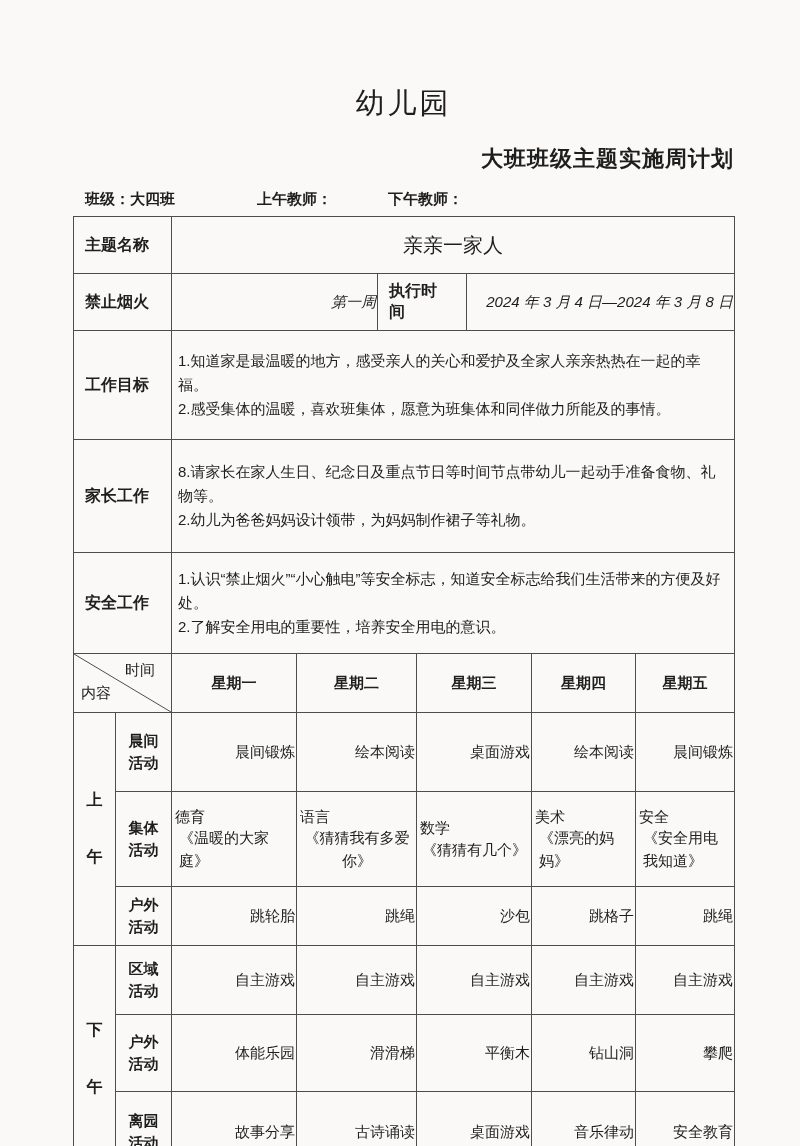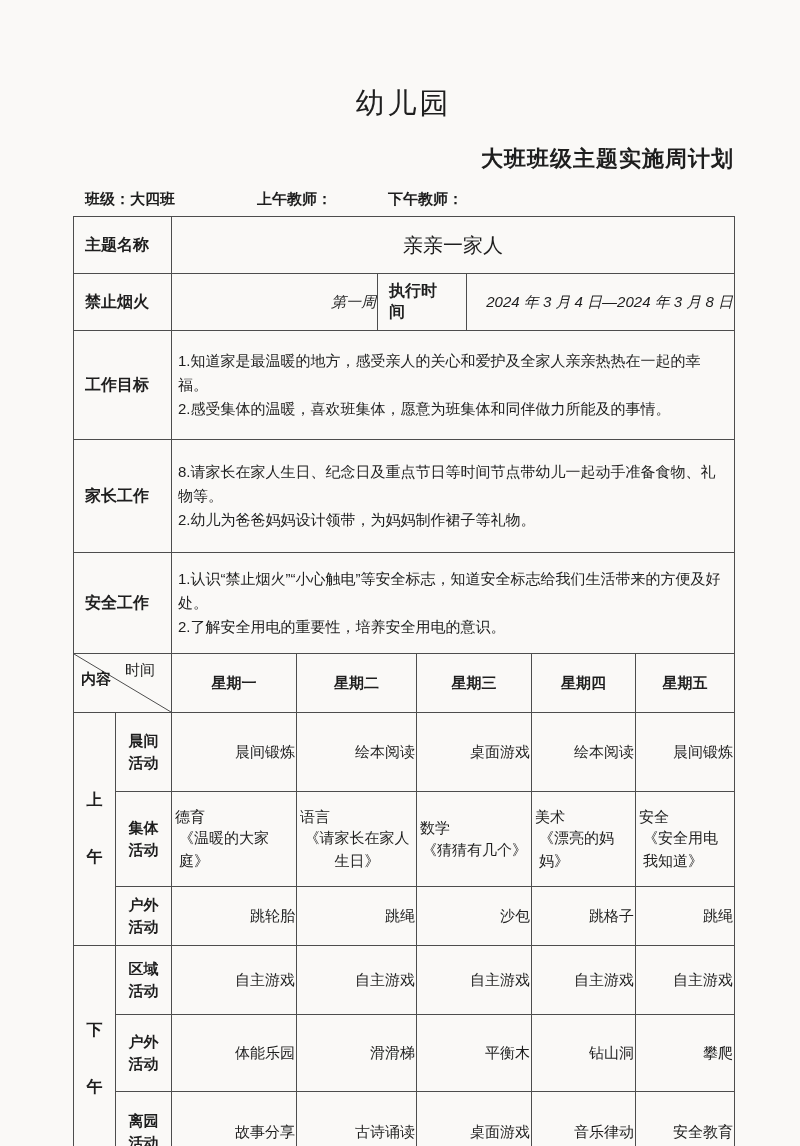--- a/index.html
+++ b/index.html
@@ -56,21 +56,21 @@
   .r-s4 td { height:66px; }
   .r-s5 td { height:74px; }
   .r-s6 td { height:78px; }
 
   td.corner { position:relative; padding:0; }
   td.corner svg { position:absolute; inset:0; width:100%; height:100%; }
   td.corner .c-top {
     position:absolute; top:7px; right:16px; font-weight:normal;
   }
   td.corner .c-bottom {
-    position:absolute; bottom:23px; left:7px; font-weight:bold;
+    position:absolute; bottom:9px; left:7px; font-weight:normal;
   }
   td.day { text-align:center; vertical-align:middle; font-weight:bold; }
   td.period {
     vertical-align:middle; text-align:center; font-weight:bold; font-size:16px;
   }
   td.period .pwrap {
     display:flex; flex-direction:column; align-items:center; justify-content:center; gap:36px;
   }
   td.alabel {
     font-weight:bold; text-align:center; vertical-align:middle;
@@ -182,21 +182,21 @@
 
       <tr class="r-s2">
         <td class="alabel">集体
 活动</td>
         <td class="gcell">
           <span class="subject">德育</span>
           <span class="gtitle">《温暖的大家庭》</span>
         </td>
         <td class="gcell g-center">
           <span class="subject">语言</span>
-          <span class="gtitle">《请家长在家人生日》</span>
+          <span class="gtitle">《猜猜我有多爱你》</span>
         </td>
         <td class="gcell g-center">
           <span class="subject">数学</span>
           <span class="gtitle">《猜猜有几个》</span>
         </td>
         <td class="gcell">
           <span class="subject">美术</span>
           <span class="gtitle">《漂亮的妈妈》</span>
         </td>
         <td class="gcell">

